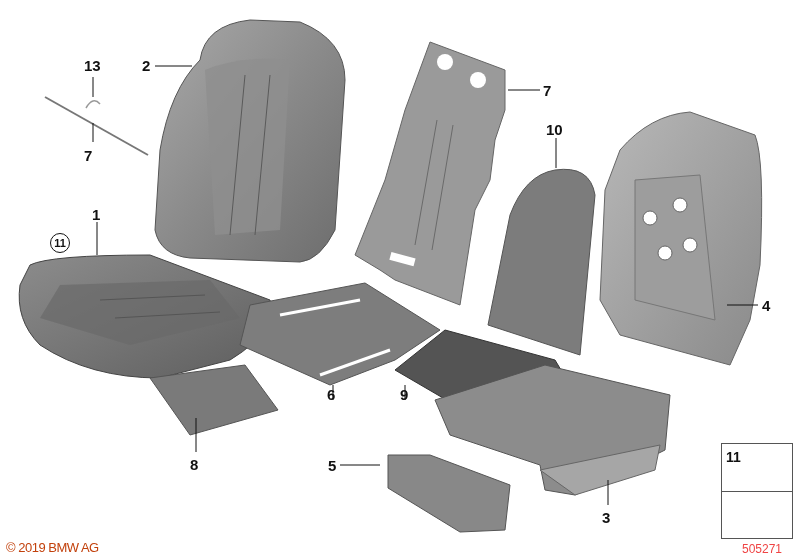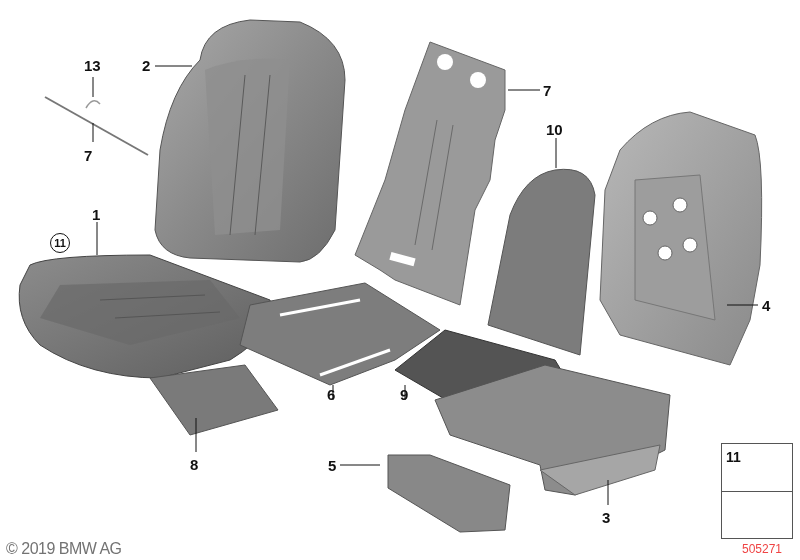--- a/index.html
+++ b/index.html
@@ -1,19 +1,19 @@
 <!DOCTYPE html>
 <html><head>
 <meta charset="utf-8">
 <style>
   html, body { margin: 0; padding: 0; background: #ffffff; }
   body { width: 800px; height: 560px; position: relative; overflow: hidden; font-family: "Liberation Sans", sans-serif; }
   #diagram { position: absolute; left: 0; top: 0; width: 800px; height: 560px; }
   .callout { position: absolute; font-weight: bold; font-size: 15px; color: #111; line-height: 1; }
-  .copyright { position: absolute; left: 6px; top: 540px; font-size: 16px; color: #737373; letter-spacing: -0.5px; text-align: center; }
+  .copyright { position: absolute; left: 6px; top: 540px; font-size: 13px; color: #c2410c; letter-spacing: -0.5px; text-align: center; }
   .refnum { position: absolute; left: 742px; top: 542px; font-size: 12px; color: #ef4444; }
   .legend-box { position: absolute; left: 721px; top: 443px; width: 70px; height: 94px; border: 1px solid #555; background: #fff; }
   .legend-top { position: absolute; left: 0; top: 0; width: 70px; height: 47px; border-bottom: 1px solid #555; }
   .legend-num { position: absolute; left: 4px; top: 5px; font-weight: bold; font-size: 14px; color: #111; }
   .circle-11 { position: absolute; left: 50px; top: 233px; width: 18px; height: 18px; border: 1.5px solid #111; border-radius: 50%; font-size: 11px; font-weight: bold; text-align: center; line-height: 18px; color: #111; }
 </style>
 </head>
 <body>
 
 <svg id="diagram" viewBox="0 0 800 560" xmlns="http://www.w3.org/2000/svg">

